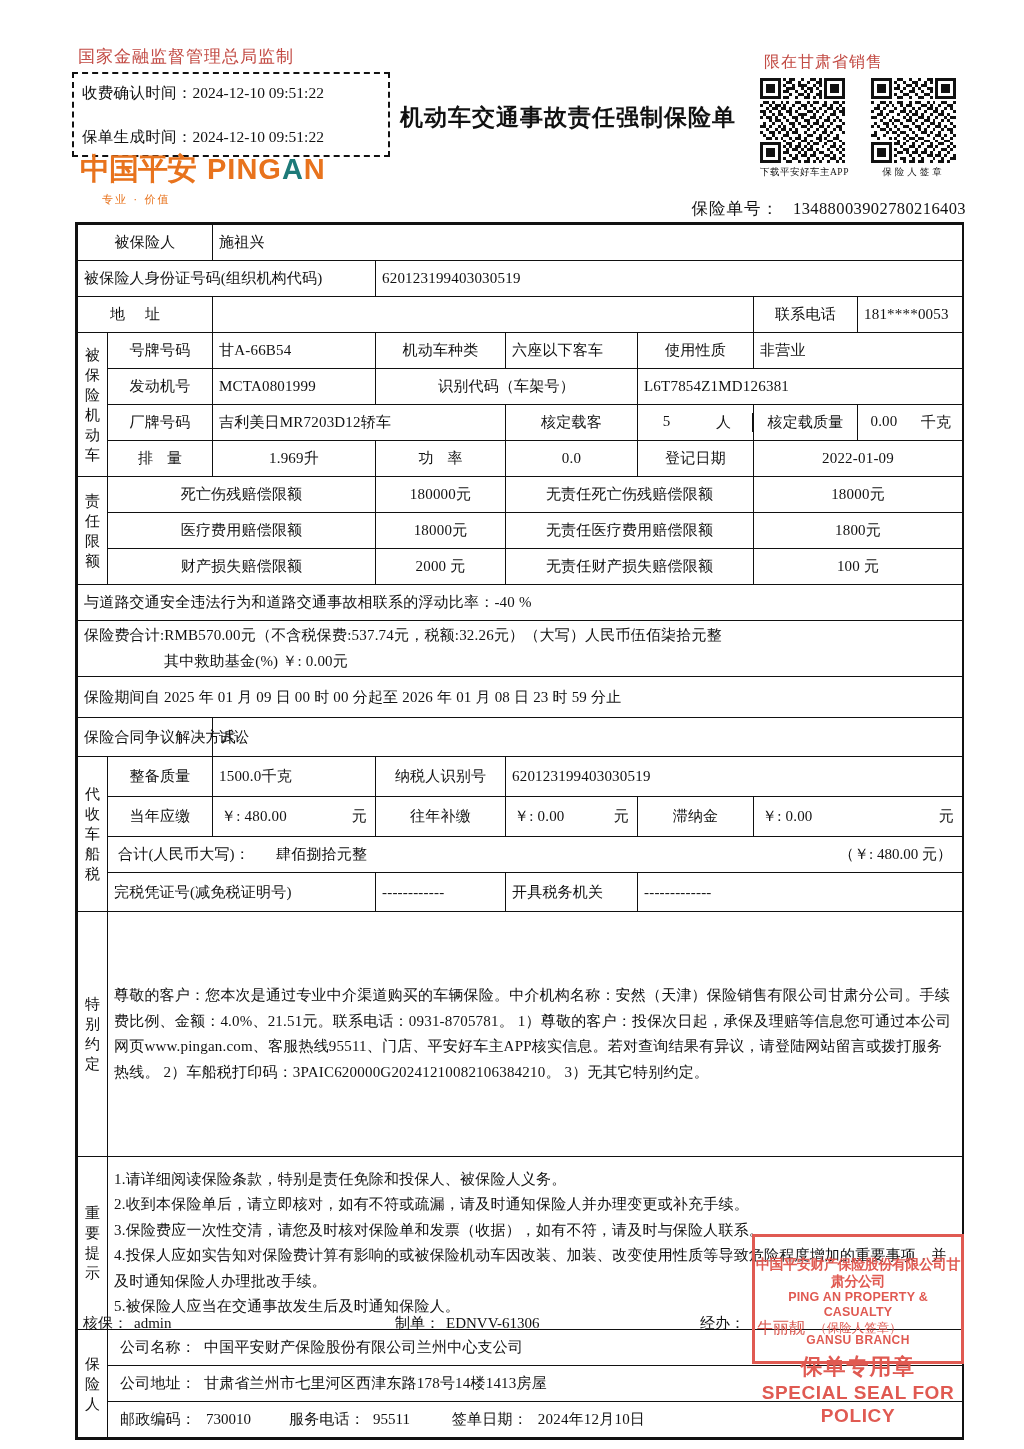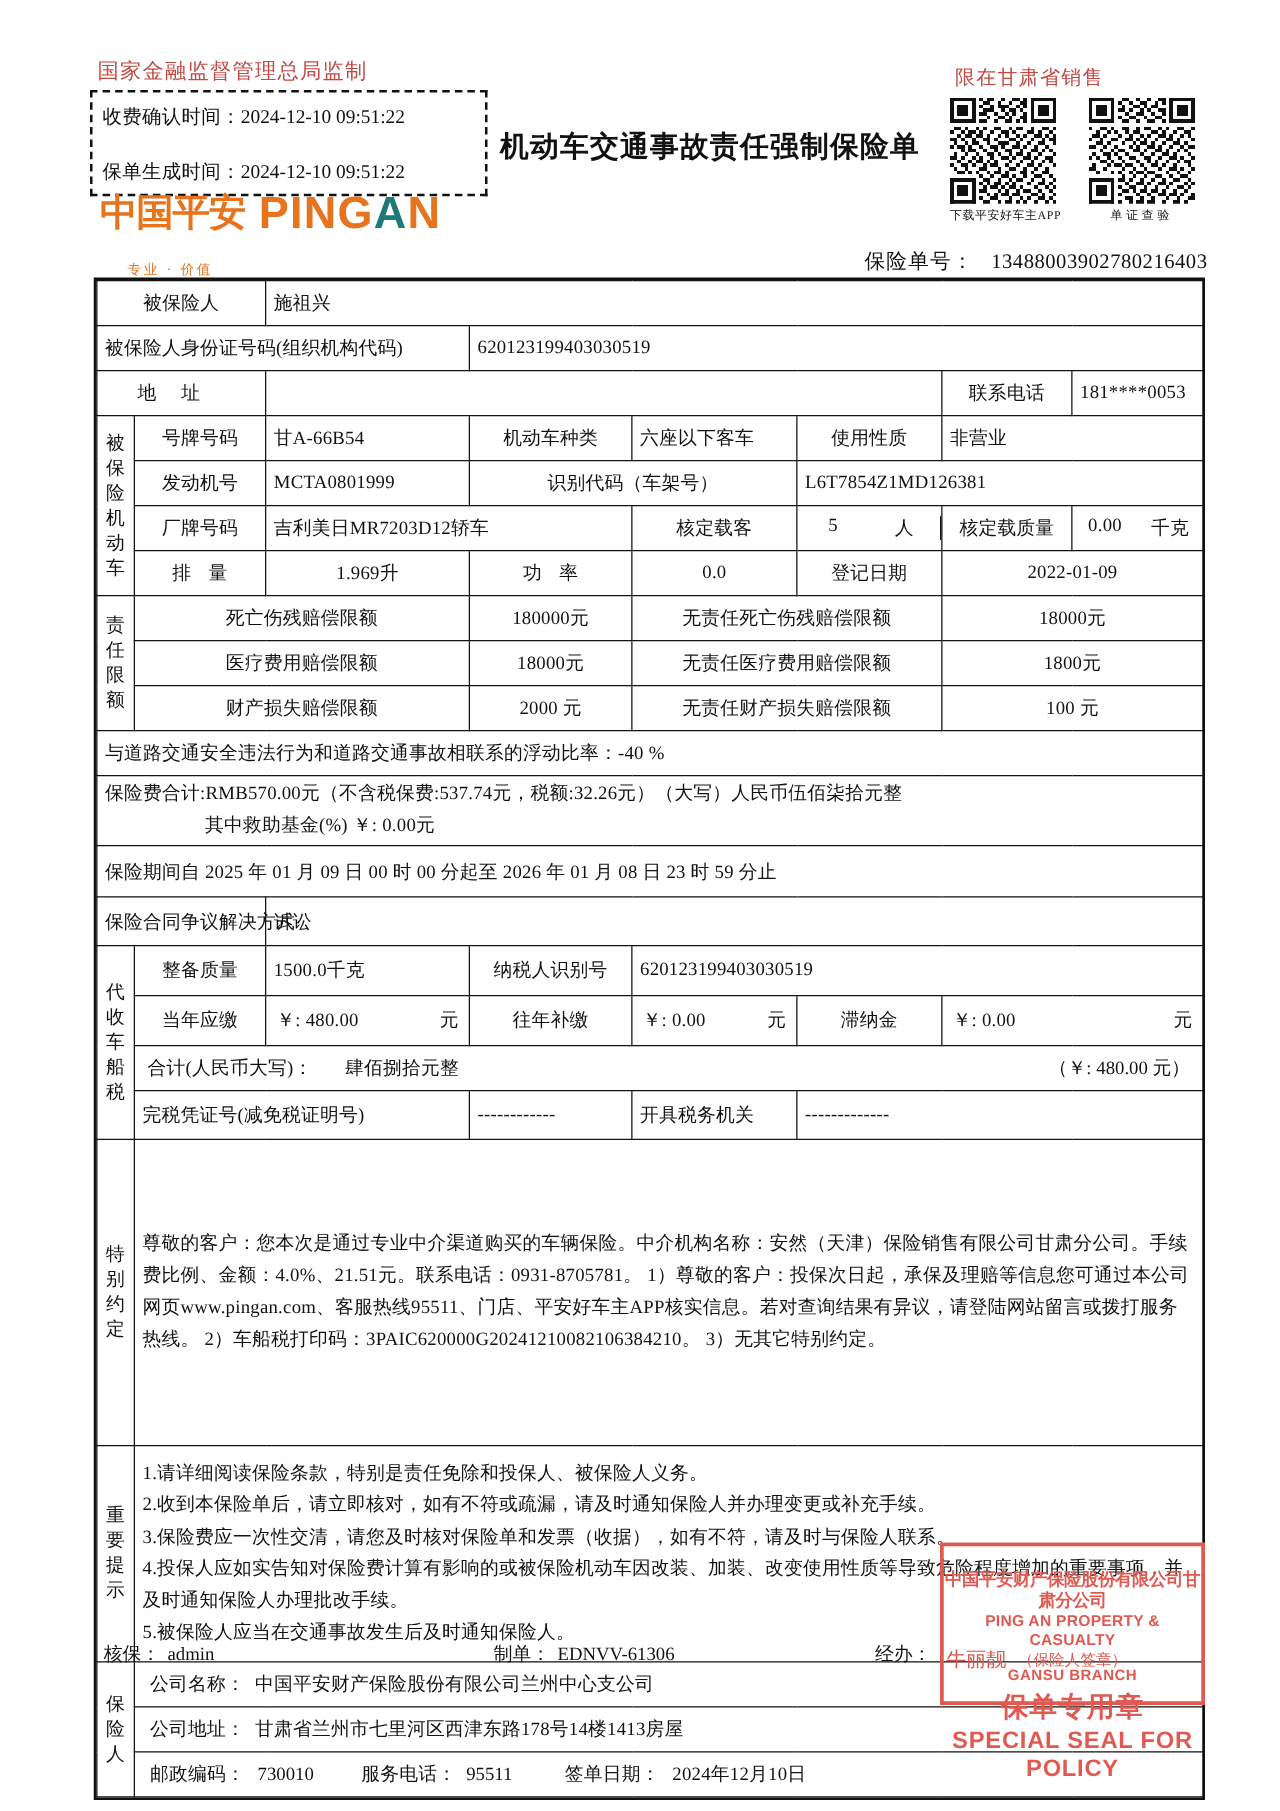--- a/index.html
+++ b/index.html
@@ -33,28 +33,28 @@
   .timebox .tline.two { top:53px; }
 
   .logo { position:absolute; left:80px; top:149px; }
   .logo .lrow { display:flex; align-items:center; }
   .logo .cn {
     font-size:30px; font-weight:bold; color:#e8731d;
     font-family:"DejaVu Sans","Liberation Sans",sans-serif;
     letter-spacing:-1px;
   }
   .logo .en {
-    font-size:36px; font-weight:bold; color:#e8731d;
+    font-size:29px; font-weight:bold; color:#e8731d;
     font-family:"Liberation Sans",sans-serif;
     letter-spacing:1px; margin-left:11px;
   }
   .logo .en .teal { color:#1d7a79; }
   .logo .slogan {
     font-size:11px; color:#e8731d; letter-spacing:2px;
-    margin-top:17px; margin-left:22px;
+    margin-top:2px; margin-left:22px;
     font-family:"DejaVu Sans","Liberation Sans",sans-serif;
   }
 
   .doc-title {
     position:absolute; left:392px; top:102px; width:352px;
     text-align:center; font-size:23px; font-weight:bold;
     line-height:31px; letter-spacing:1px;
   }
 
   .region-limit {
@@ -646,21 +646,21 @@
               <rect x="27" y="27" width="2" height="1"></rect>
             <rect x="8" y="28" width="1" height="1"></rect>
               <rect x="11" y="28" width="1" height="1"></rect>
               <rect x="13" y="28" width="2" height="1"></rect>
               <rect x="16" y="28" width="2" height="1"></rect>
               <rect x="20" y="28" width="1" height="1"></rect>
               <rect x="23" y="28" width="2" height="1"></rect>
               <rect x="26" y="28" width="1" height="1"></rect>
           </g>
         </svg>
-        <div class="qr-cap spaced">单证查验</div>
+        <div class="qr-cap spaced">保险人签章</div>
       </div>
     </div>
 
     <div class="policy-no">
       <span class="lbl">保险单号：</span><span class="val">13488003902780216403</span>
     </div>
   </div>
 
   <div class="sheet">
     <table class="grid">

